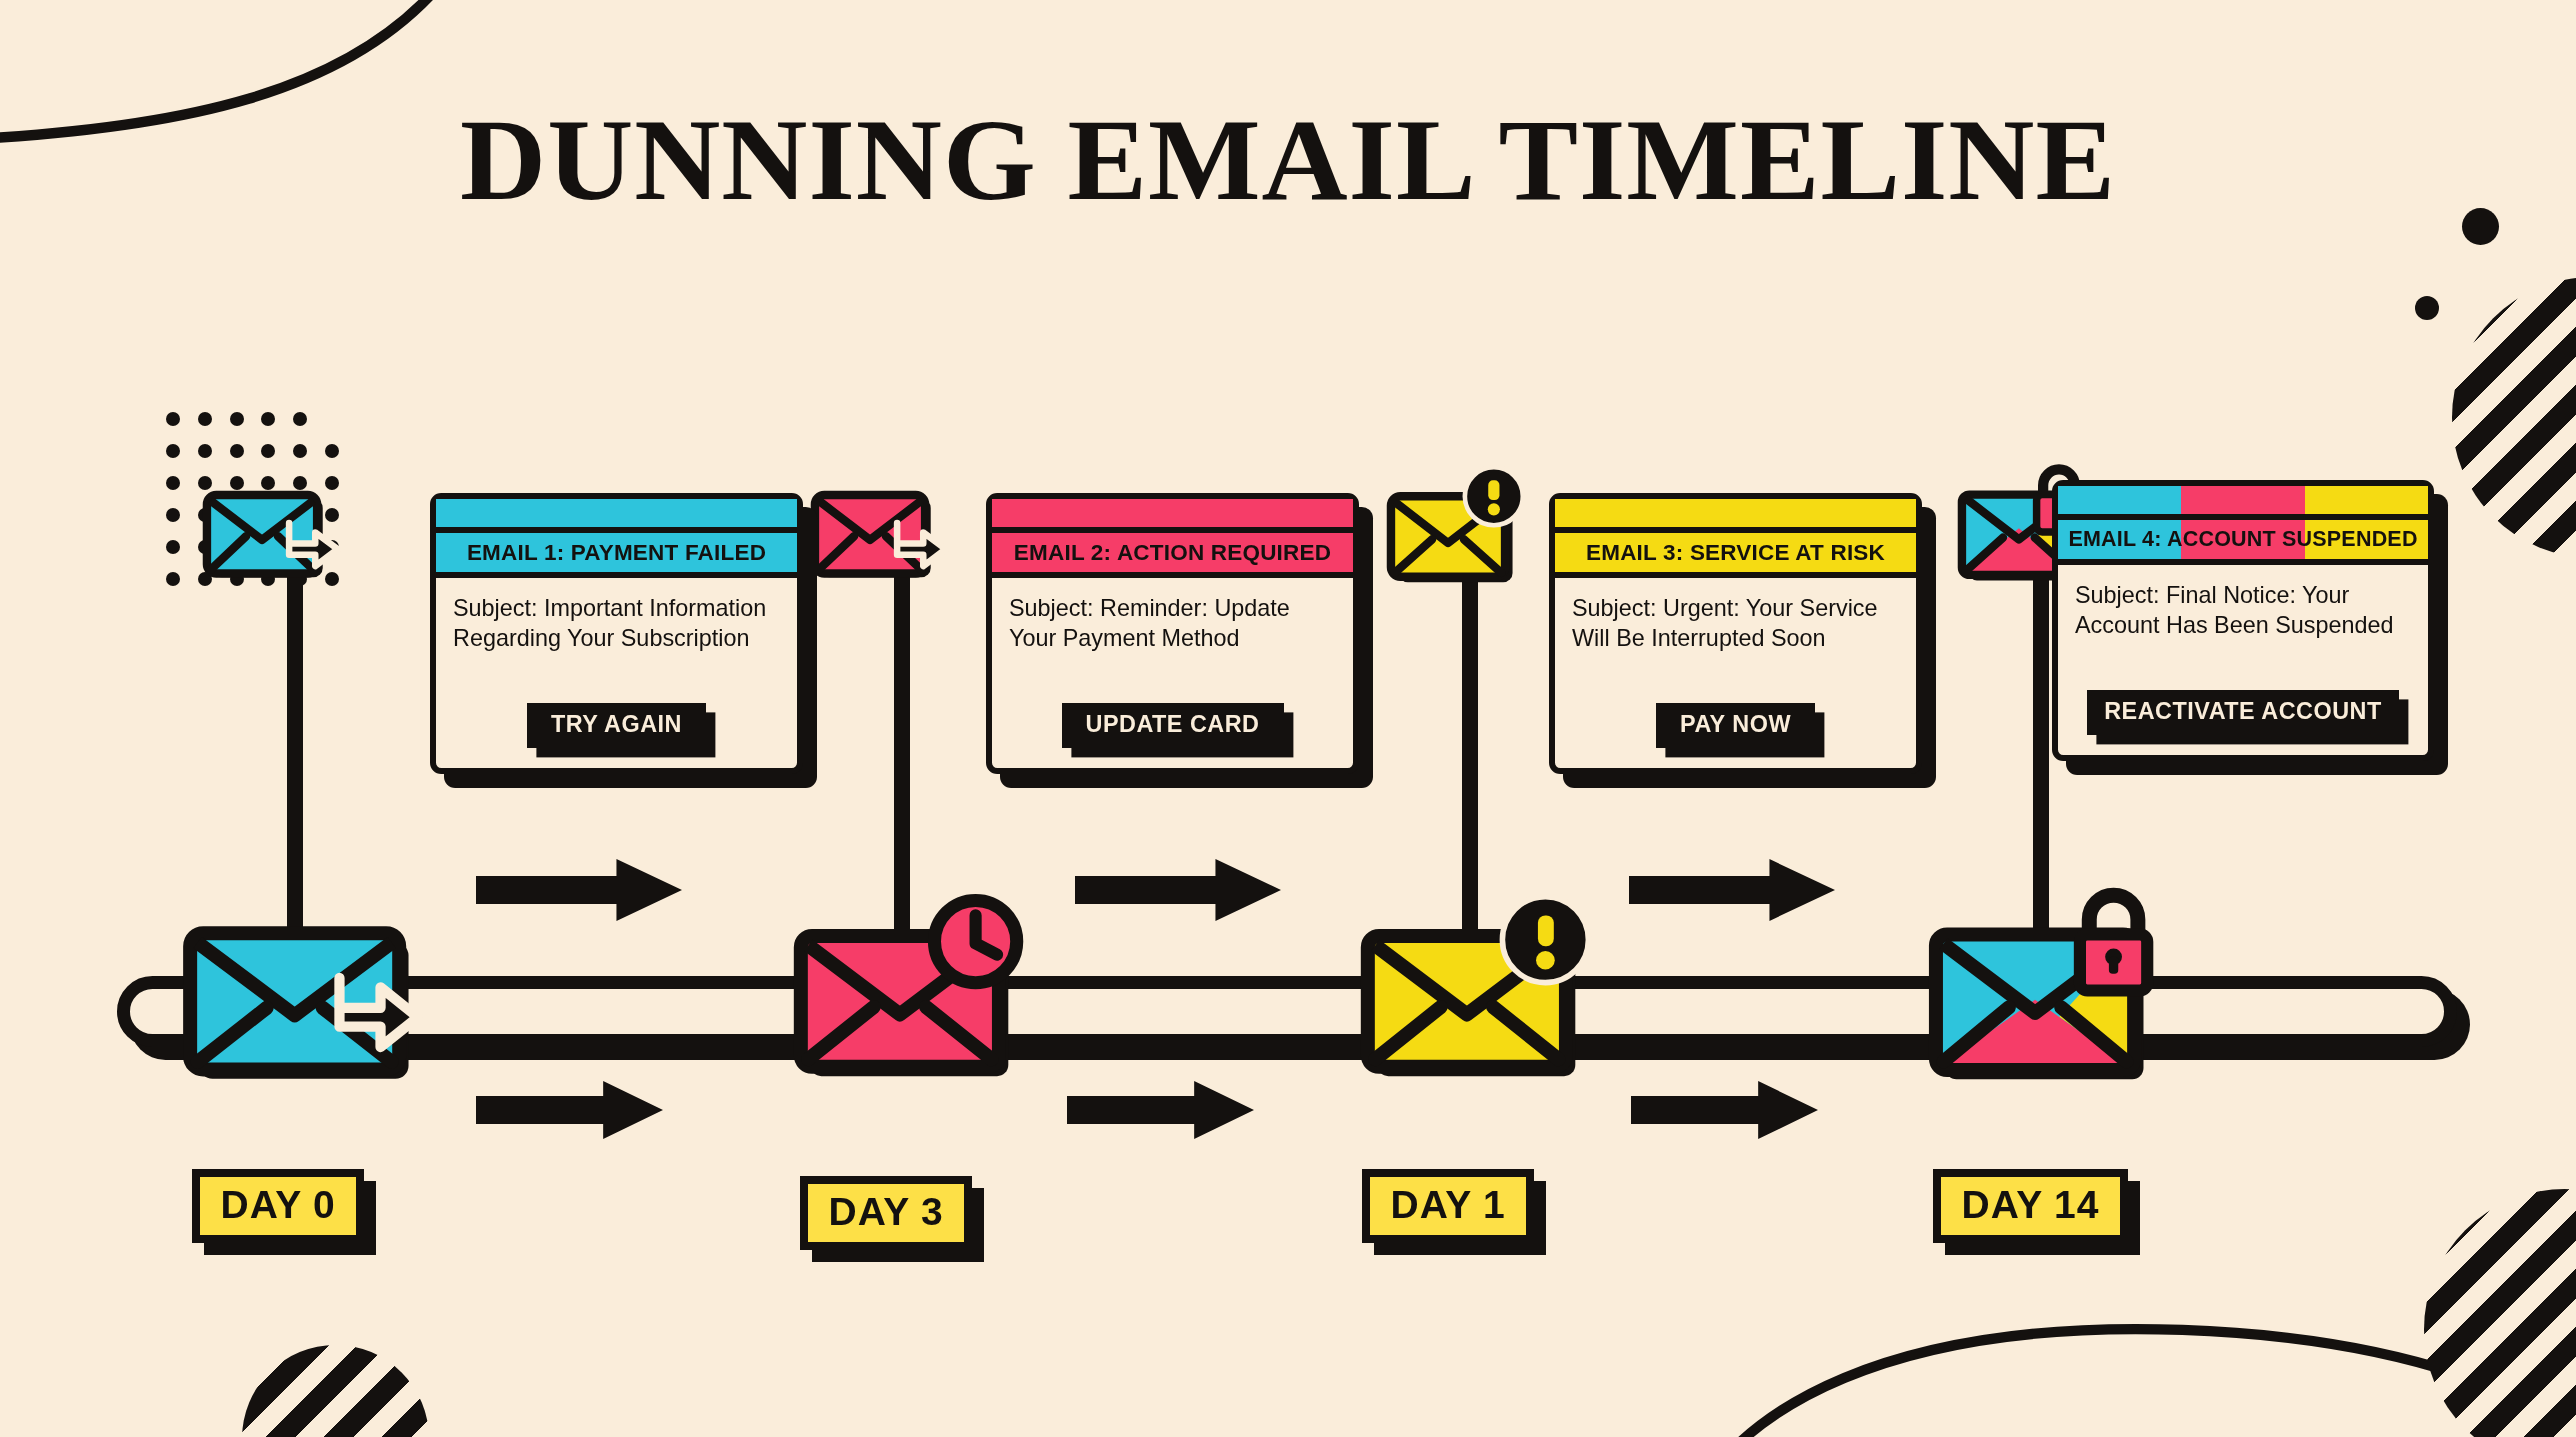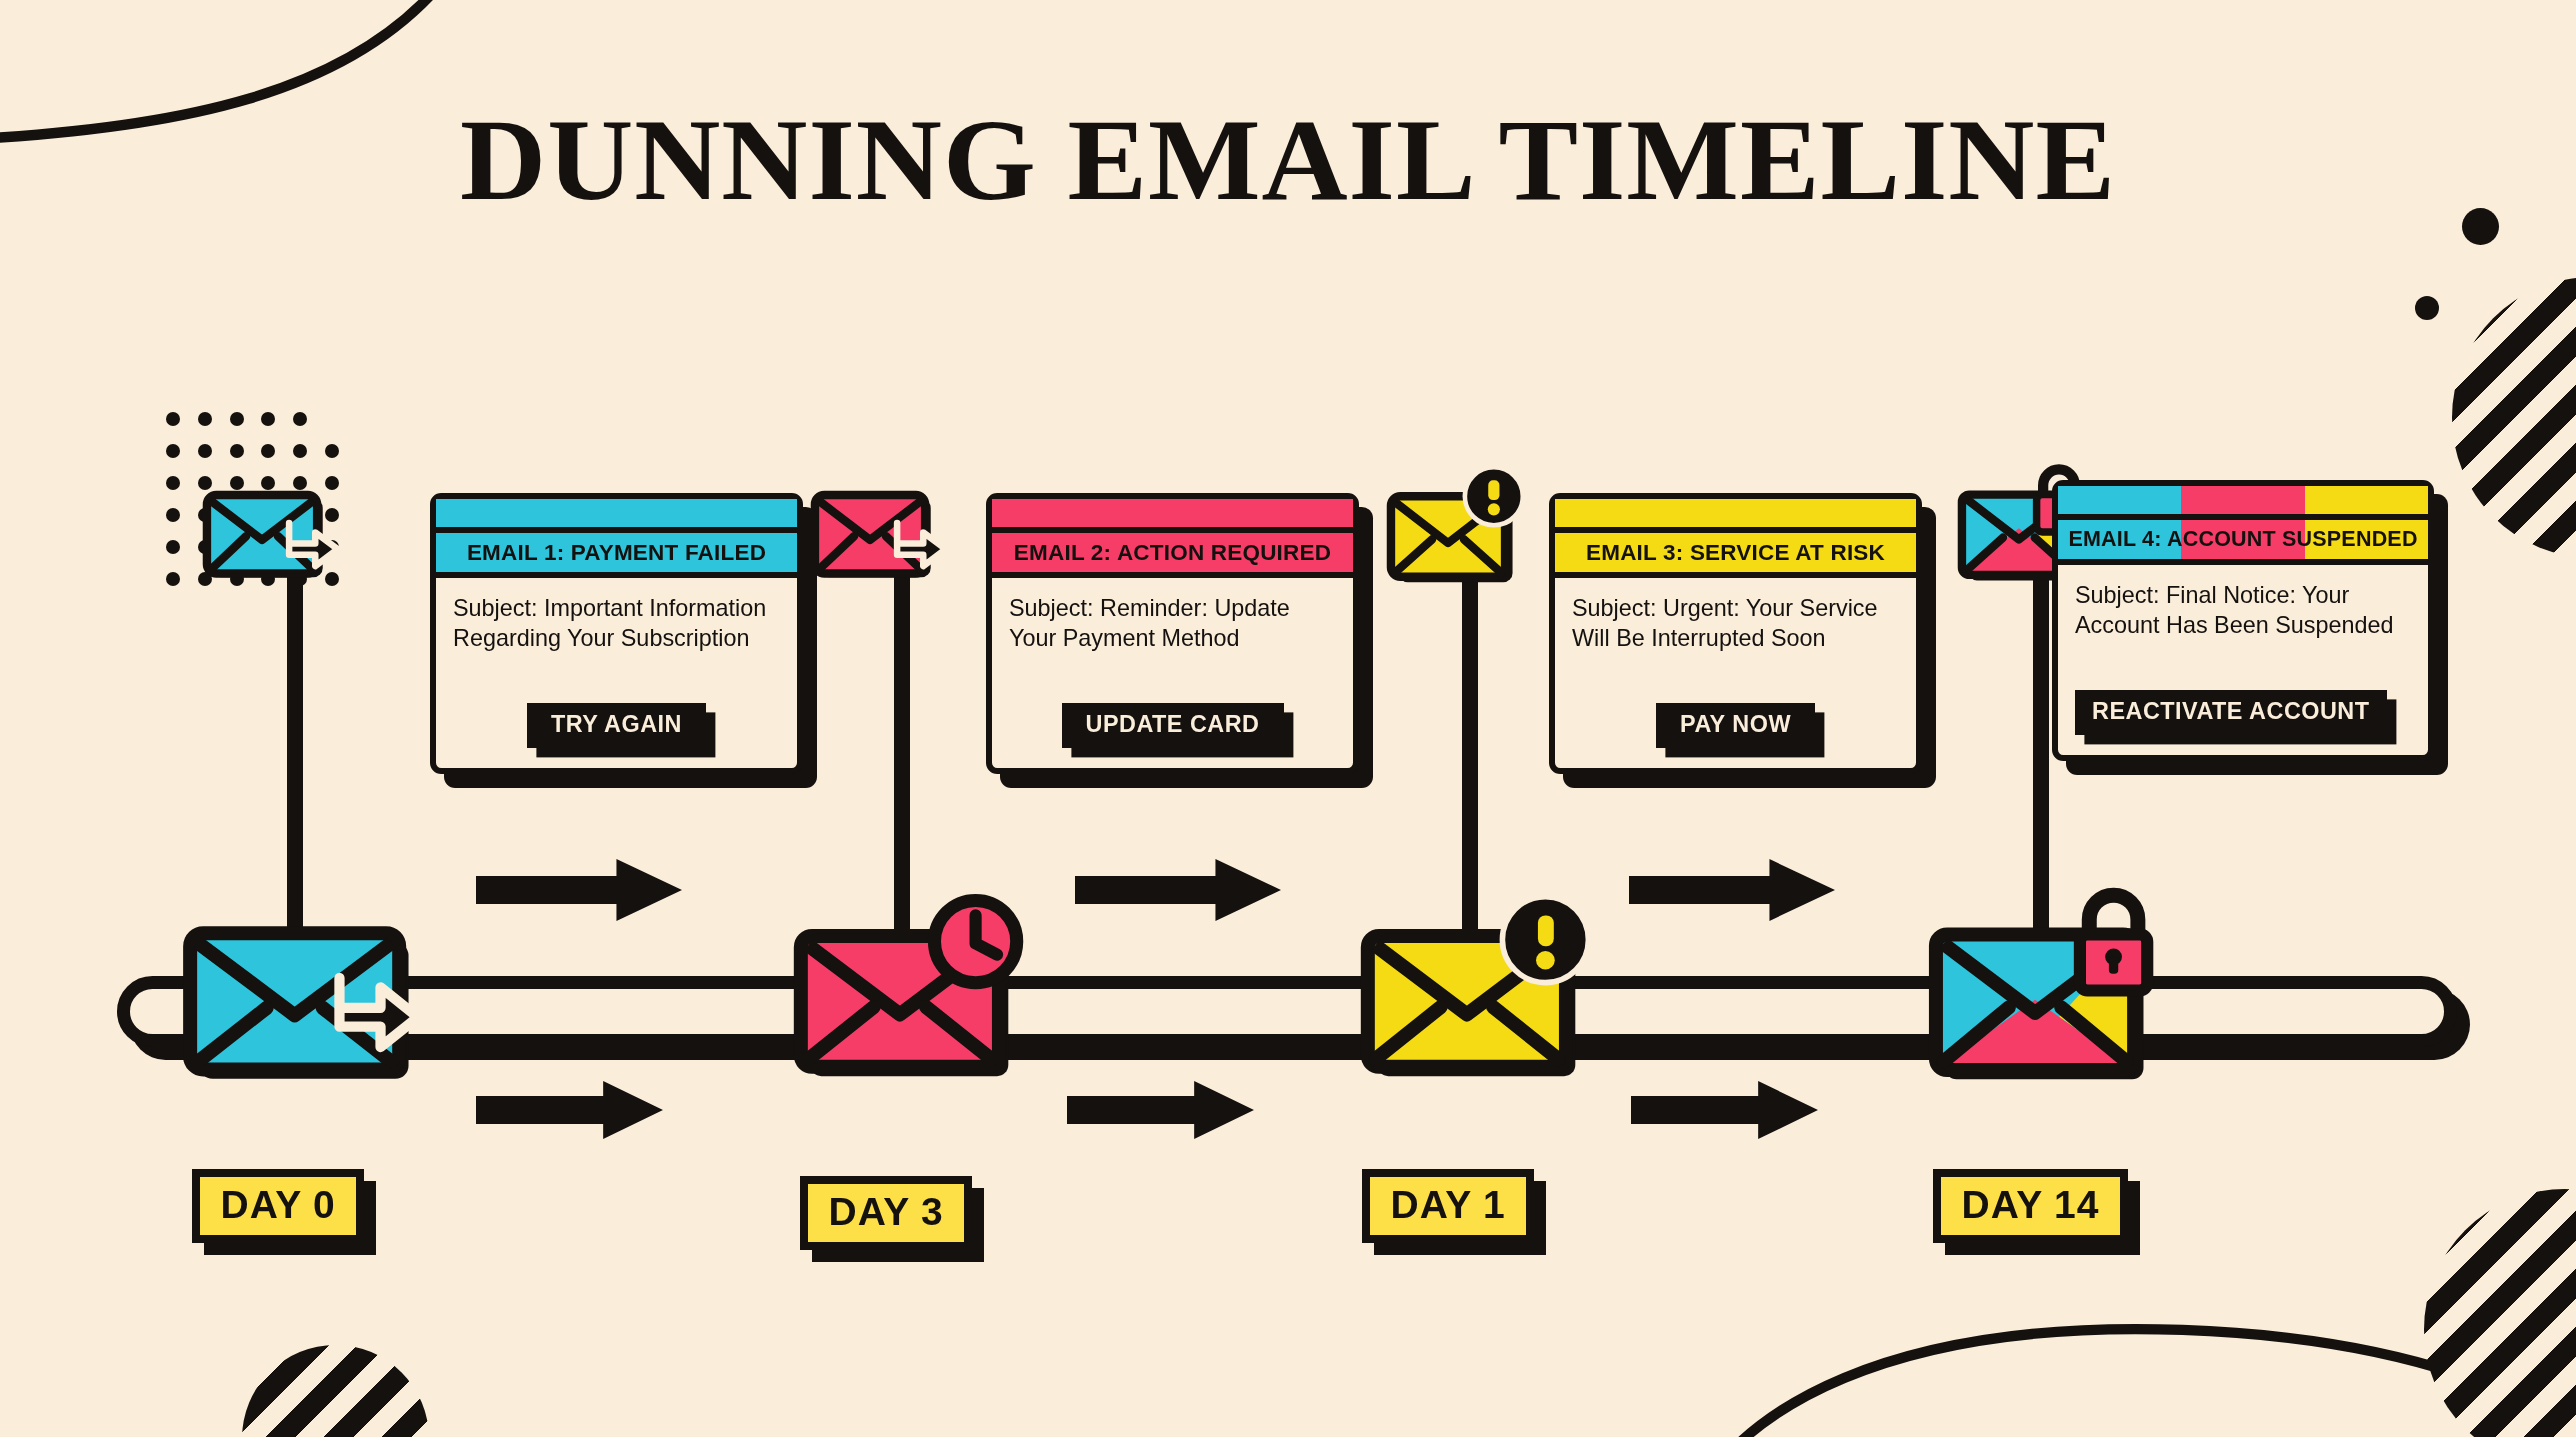--- a/index.html
+++ b/index.html
@@ -244,21 +244,21 @@
     <div class="titlebar" style="position:relative; padding:16px;">
       <div class="tri" style="position:absolute; inset:0;">
           <span style="background:#2EC4DC"></span>
           <span style="background:#F63D68"></span>
           <span style="background:#F5DB13"></span>
         </div>
       <span style="position:relative; z-index:2;">EMAIL 4: ACCOUNT SUSPENDED</span>
     </div>
     <div class="body">
       <div class="subject">Subject: Final Notice: Your Account Has Been Suspended</div>
-      <div style="text-align:left;">
+      <div style="text-align:center;">
         <span class="cta">REACTIVATE ACCOUNT</span>
       </div>
     </div>
   </div>
 
   <svg class="arrow" style="left:476px; top:859px;" width="206" height="62" viewBox="0 0 220 66">
     <path d="M0 18 H150 V0 L220 33 L150 66 V48 H0 Z" fill="#14110F"></path>
   </svg>
   <svg class="arrow" style="left:1075px; top:859px;" width="206" height="62" viewBox="0 0 220 66">
     <path d="M0 18 H150 V0 L220 33 L150 66 V48 H0 Z" fill="#14110F"></path>

